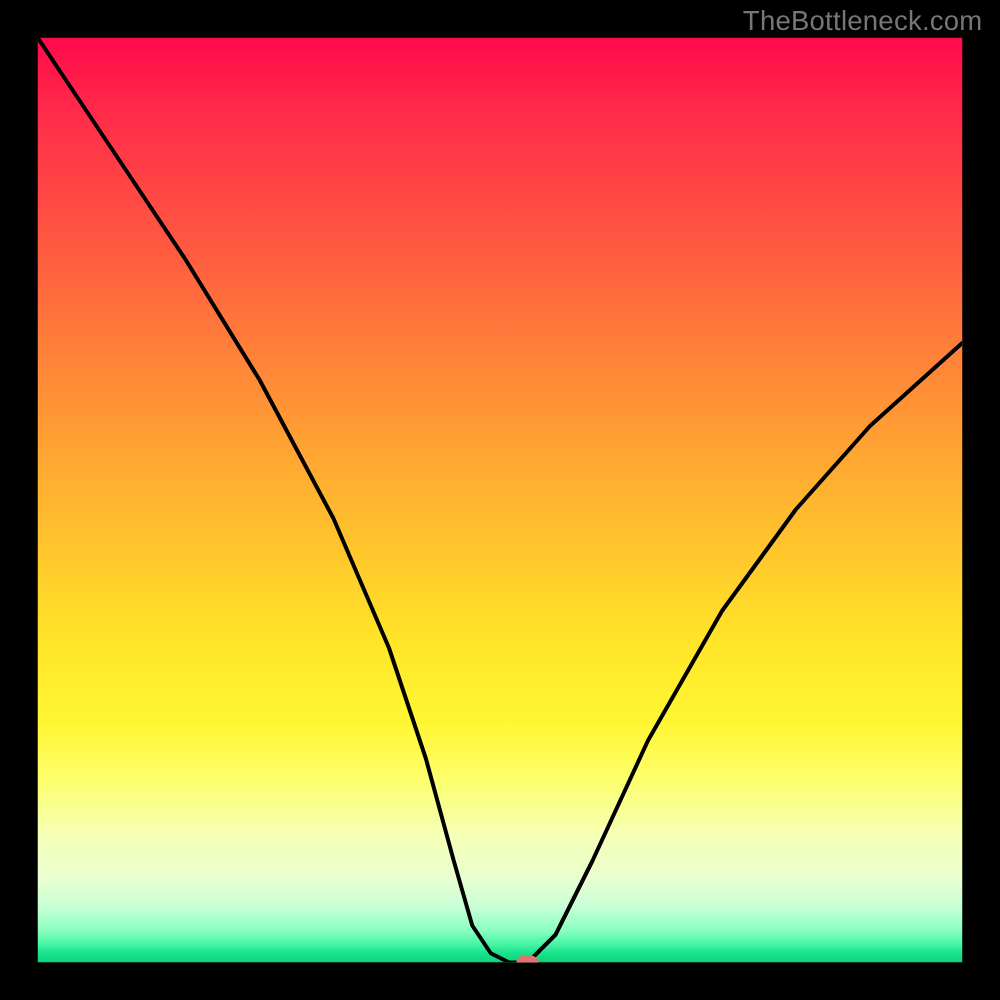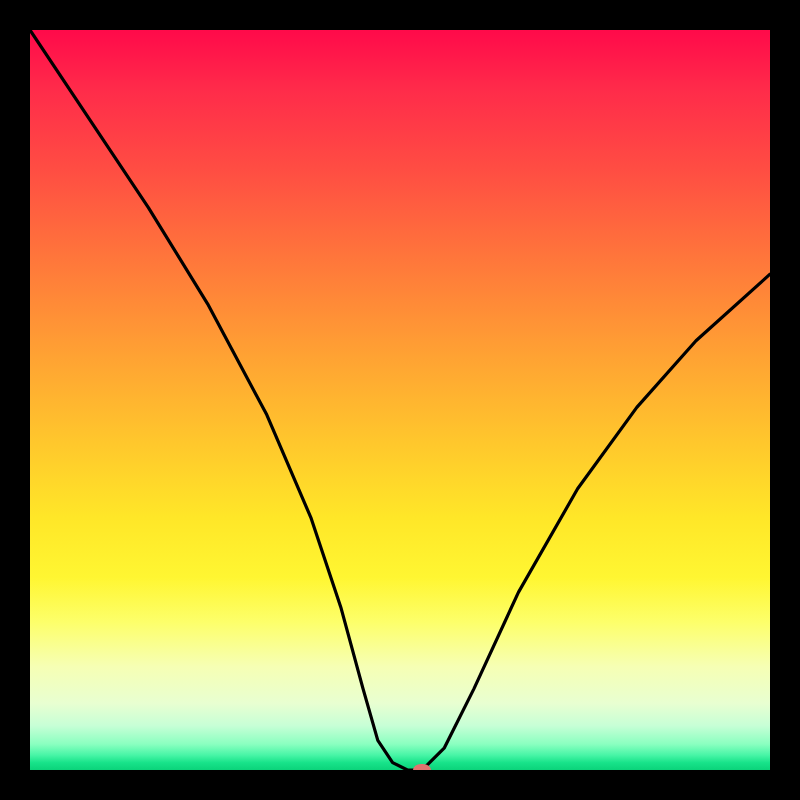--- a/index.html
+++ b/index.html
@@ -77,20 +77,21 @@
     background: #e0736f;
     transform: translate(-50%, -50%);
     z-index: 4;
   }
 </style>
 </head>
 <body>
 
 <div class="stage">
 
+  <div class="watermark">TheBottleneck.com</div>
 
   <div class="plot">
     <div class="gradient-bg"></div>
 
     <svg class="curve" viewBox="0 0 740 740" preserveAspectRatio="none">
       <path id="curve-path" fill="none" stroke="#000" stroke-width="3.2" stroke-linecap="round" stroke-linejoin="round" d="M0.0 0.0 L59.2 88.8 L118.4 177.6 L177.6 273.8 L236.8 384.8 L281.2 488.4 L310.8 577.2 L333.0 658.6 L347.8 710.4 L362.6 732.6 L377.4 740.0 L392.2 740.0 L414.4 717.8 L444.0 658.6 L488.4 562.4 L547.6 458.8 L606.8 377.4 L666.0 310.8 L740.0 244.2"></path>
     </svg>
 
     <div id="curve-marker" class="marker" title="#e0736f" style="left: 392.2px; top: 740px; background: rgb(224, 115, 111);"></div>
   </div>

